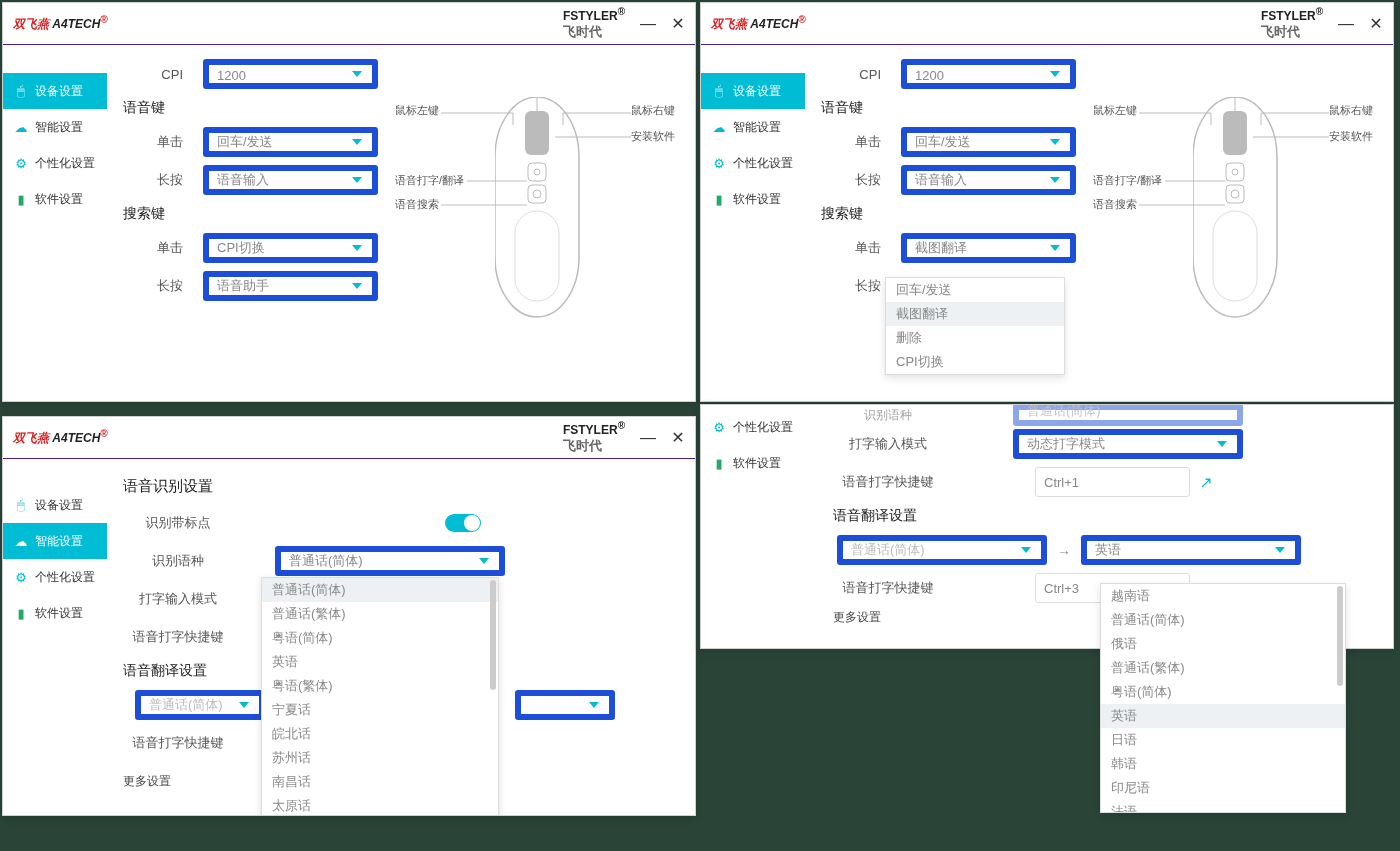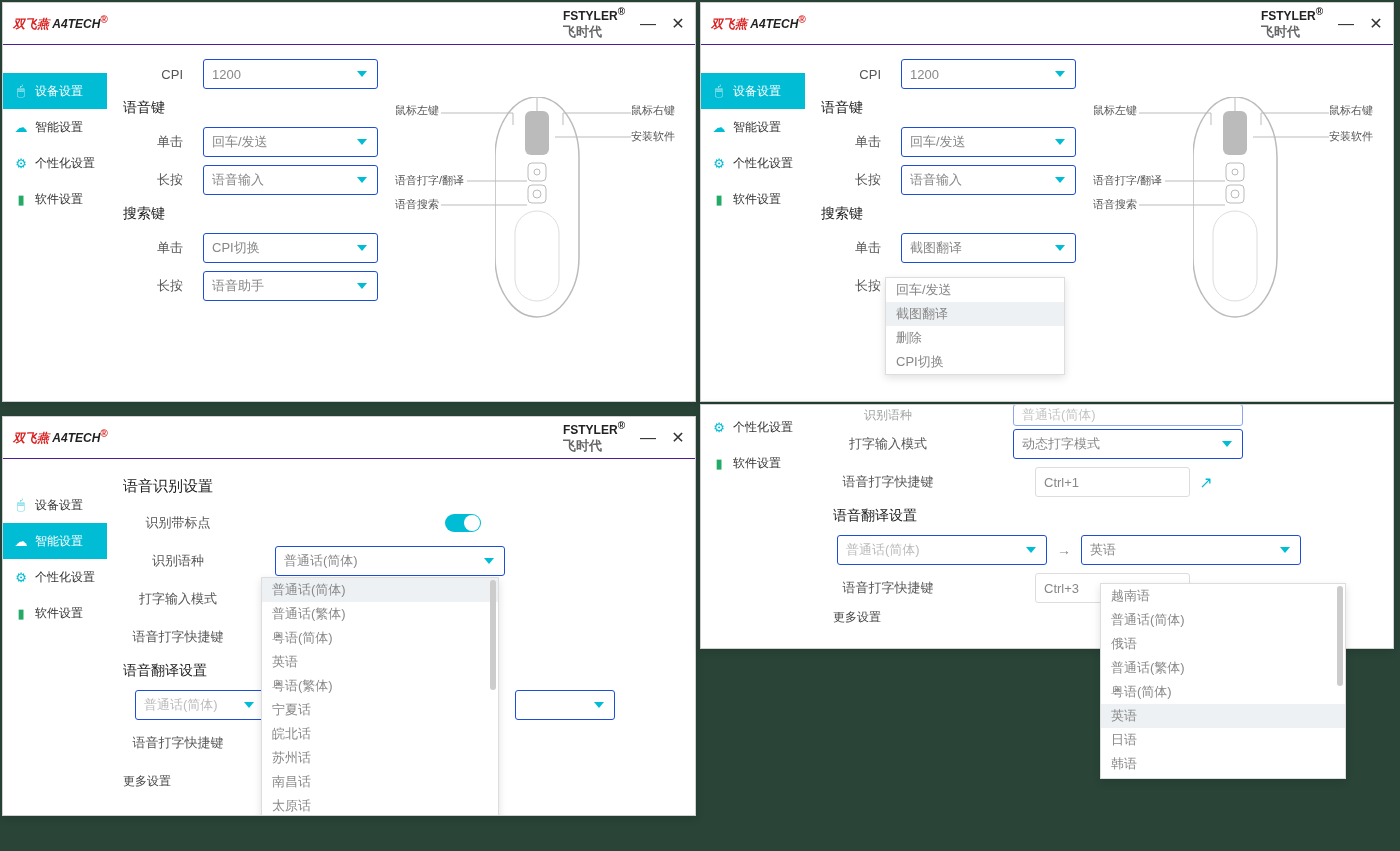--- a/index.html
+++ b/index.html
@@ -27,21 +27,21 @@
 .ic-dev { color:#00bcd4; } .side-item.active .ic-dev{color:#fff;}
 .ic-sma { color:#00bcd4; }
 .ic-per { color:#00bcd4; }
 .ic-soft{ color:#2a6; }
 
 .content { flex:1; padding:10px 14px 0 16px; overflow:hidden; position:relative; }
 .row { display:flex; align-items:center; height:38px; }
 .label-main { width:auto; font-size:14px; color:#222; font-weight:400; margin:6px 0; }
 .label-sub { width:60px; font-size:13px; color:#555; text-align:right; margin-right:20px; }
 .label-sub.wide { width:110px; text-align:center; margin-right:10px;}
-.select { width:175px; height:30px; border:1px solid #1d4ed8; border-radius:3px; display:flex; align-items:center; padding:0 8px; font-size:13px; color:#888; position:relative; cursor:pointer; }
+.select { width:175px; height:30px; border:6px solid #1d4ed8; border-radius:3px; display:flex; align-items:flex-end; padding:0 8px; font-size:13px; color:#888; position:relative; cursor:pointer; }
 .select .caret { position:absolute; right:0; top:0; width:30px; height:100%; display:flex; align-items:center; justify-content:center; color:#00bcd4; }
 .caret svg { width:10px; height:6px; }
 
 .mouse-diagram { position:absolute; right:20px; top:52px; width:280px; height:260px; font-size:11px; color:#666; }
 .mouse-svg { position:absolute; left:100px; top:0; }
 .diag-label { position:absolute; font-size:11px; color:#555; white-space:nowrap; }
 
 .dropdown { position:absolute; background:#fff; border:1px solid #ddd; box-shadow:0 3px 8px rgba(0,0,0,.12); z-index:10; }
 .dd-item { height:24px; padding:0 10px; font-size:13px; color:#888; display:flex; align-items:center; cursor:pointer; }
 .dd-item.hover { background:#eef1f3; }
@@ -470,21 +470,21 @@
             <span>Ctrl+3</span>
           </div>
         </div>
    <div class="row cut" style="height:20px">
           <span>更多设置</span>
         </div>
   </div>
  </div>
 </div>
 
-<div class="dropdown" style="left:1100px; top:583px; width:246px; height:196px; overflow:hidden">
+<div class="dropdown" style="left:1100px; top:583px; width:246px; height:230px; overflow:hidden">
  <div class="dd-item">越南语</div>
  <div class="dd-item">普通话(简体)</div>
  <div class="dd-item">俄语</div>
  <div class="dd-item">普通话(繁体)</div>
  <div class="dd-item">粤语(简体)</div>
  <div class="dd-item hover">英语</div>
  <div class="dd-item">日语</div>
  <div class="dd-item">韩语</div>
  <div class="dd-item">印尼语</div>
  <div class="dd-item">法语</div>

